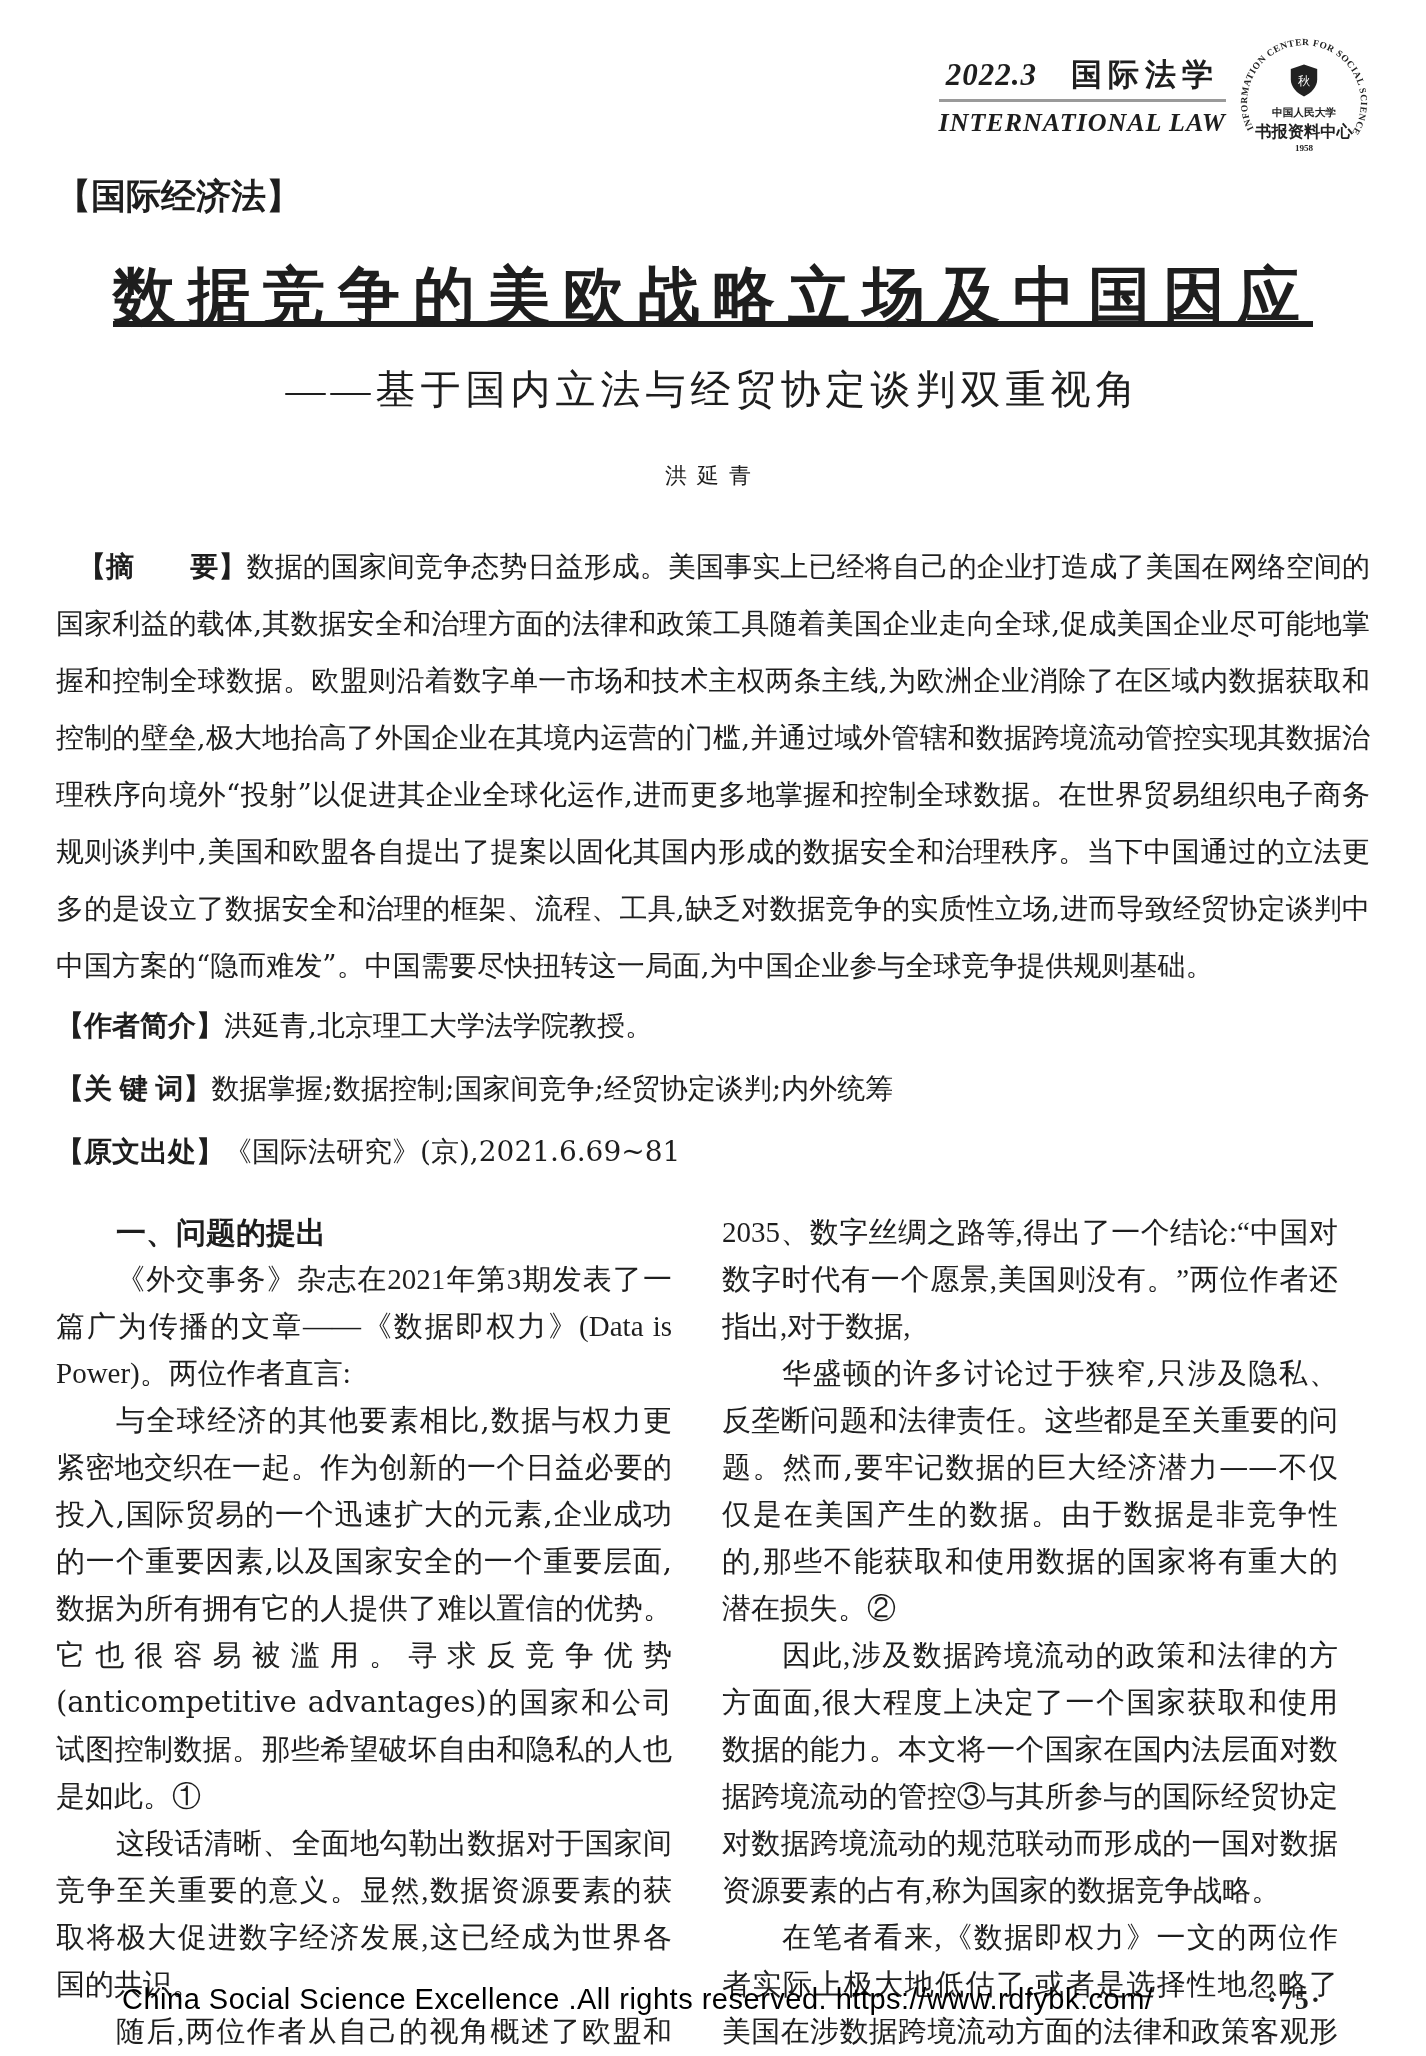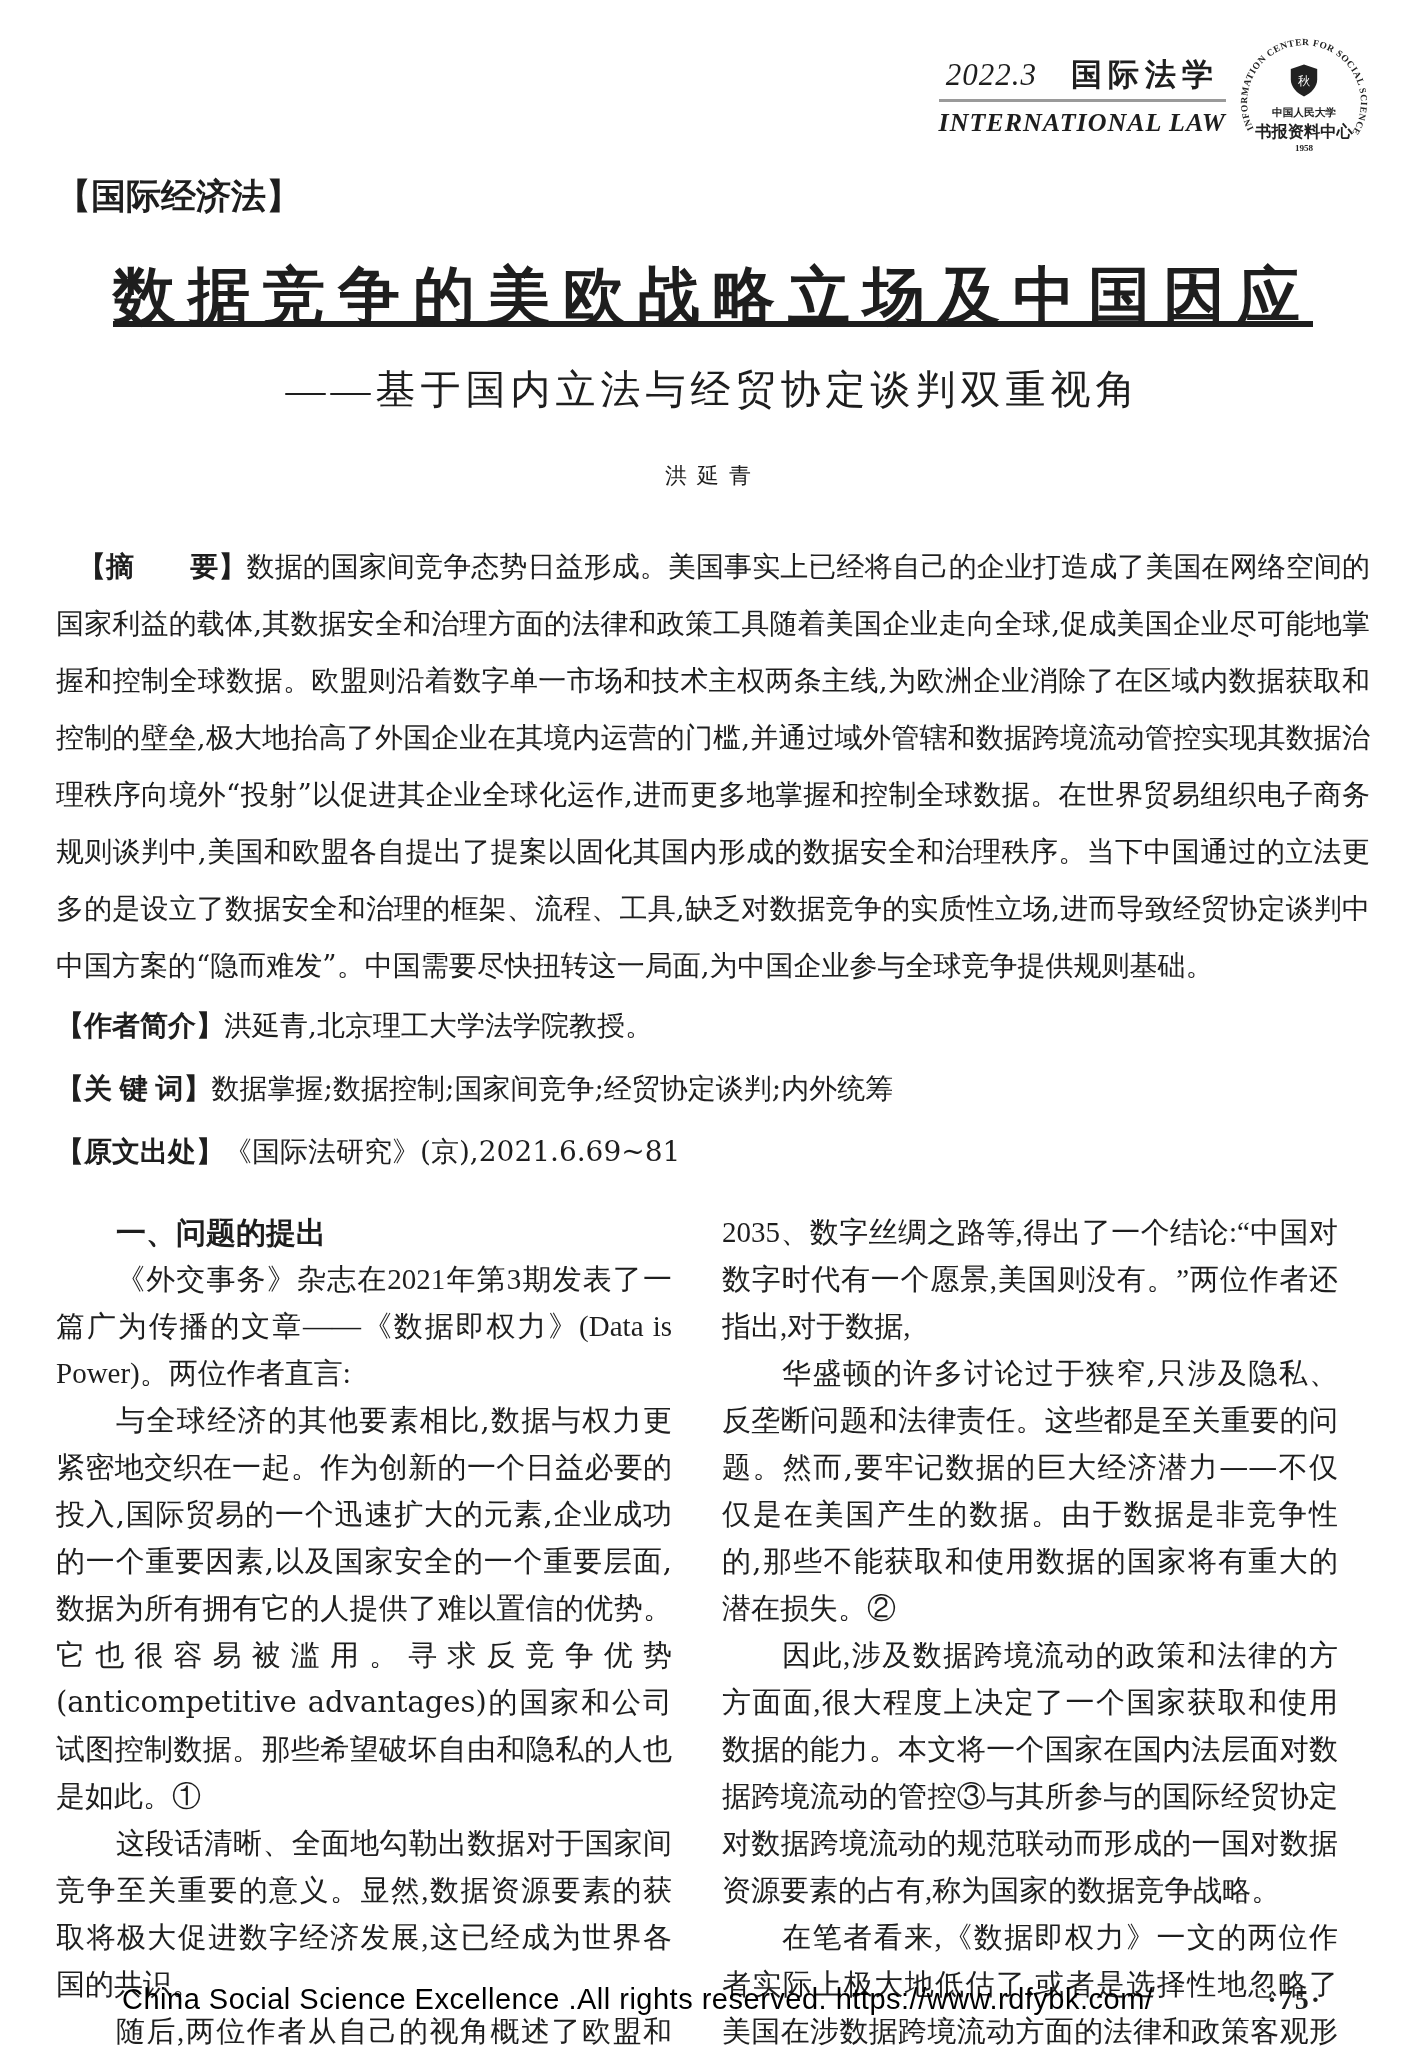--- a/index.html
+++ b/index.html
@@ -15,21 +15,21 @@
     overflow:hidden;
   }
 
   
   .jheader {
     display:flex; justify-content:flex-end; align-items:flex-start;
     height:132px;
   }
   .jheader-text { margin-top:22px; text-align:center; }
   .issue-line { white-space:nowrap; font-size:31px; line-height:34px; }
-  .issue-no { font-style:italic; font-weight:normal; font-family:"Liberation Serif", serif; letter-spacing:1px; }
+  .issue-no { font-style:italic; font-weight:bold; font-family:"Liberation Serif", serif; letter-spacing:1px; }
   .journal-cn { font-family:Liberation Sans, sans-serif; font-weight:bold; letter-spacing:6px; margin-left:34px; }
   .jheader-rule { height:3px; background:#9a9a9a; margin:7px 0 6px 0; border:none; }
   .journal-en { font-size:26px; font-weight:bold; font-style:italic; letter-spacing:1px; white-space:nowrap; }
   .seal { width:132px; height:132px; margin-left:12px; flex:0 0 auto; }
 
   
   .section-label {
     font-family:"Liberation Sans", sans-serif;
     font-weight:bold; font-size:35px; line-height:40px;
     margin-top:8px;

